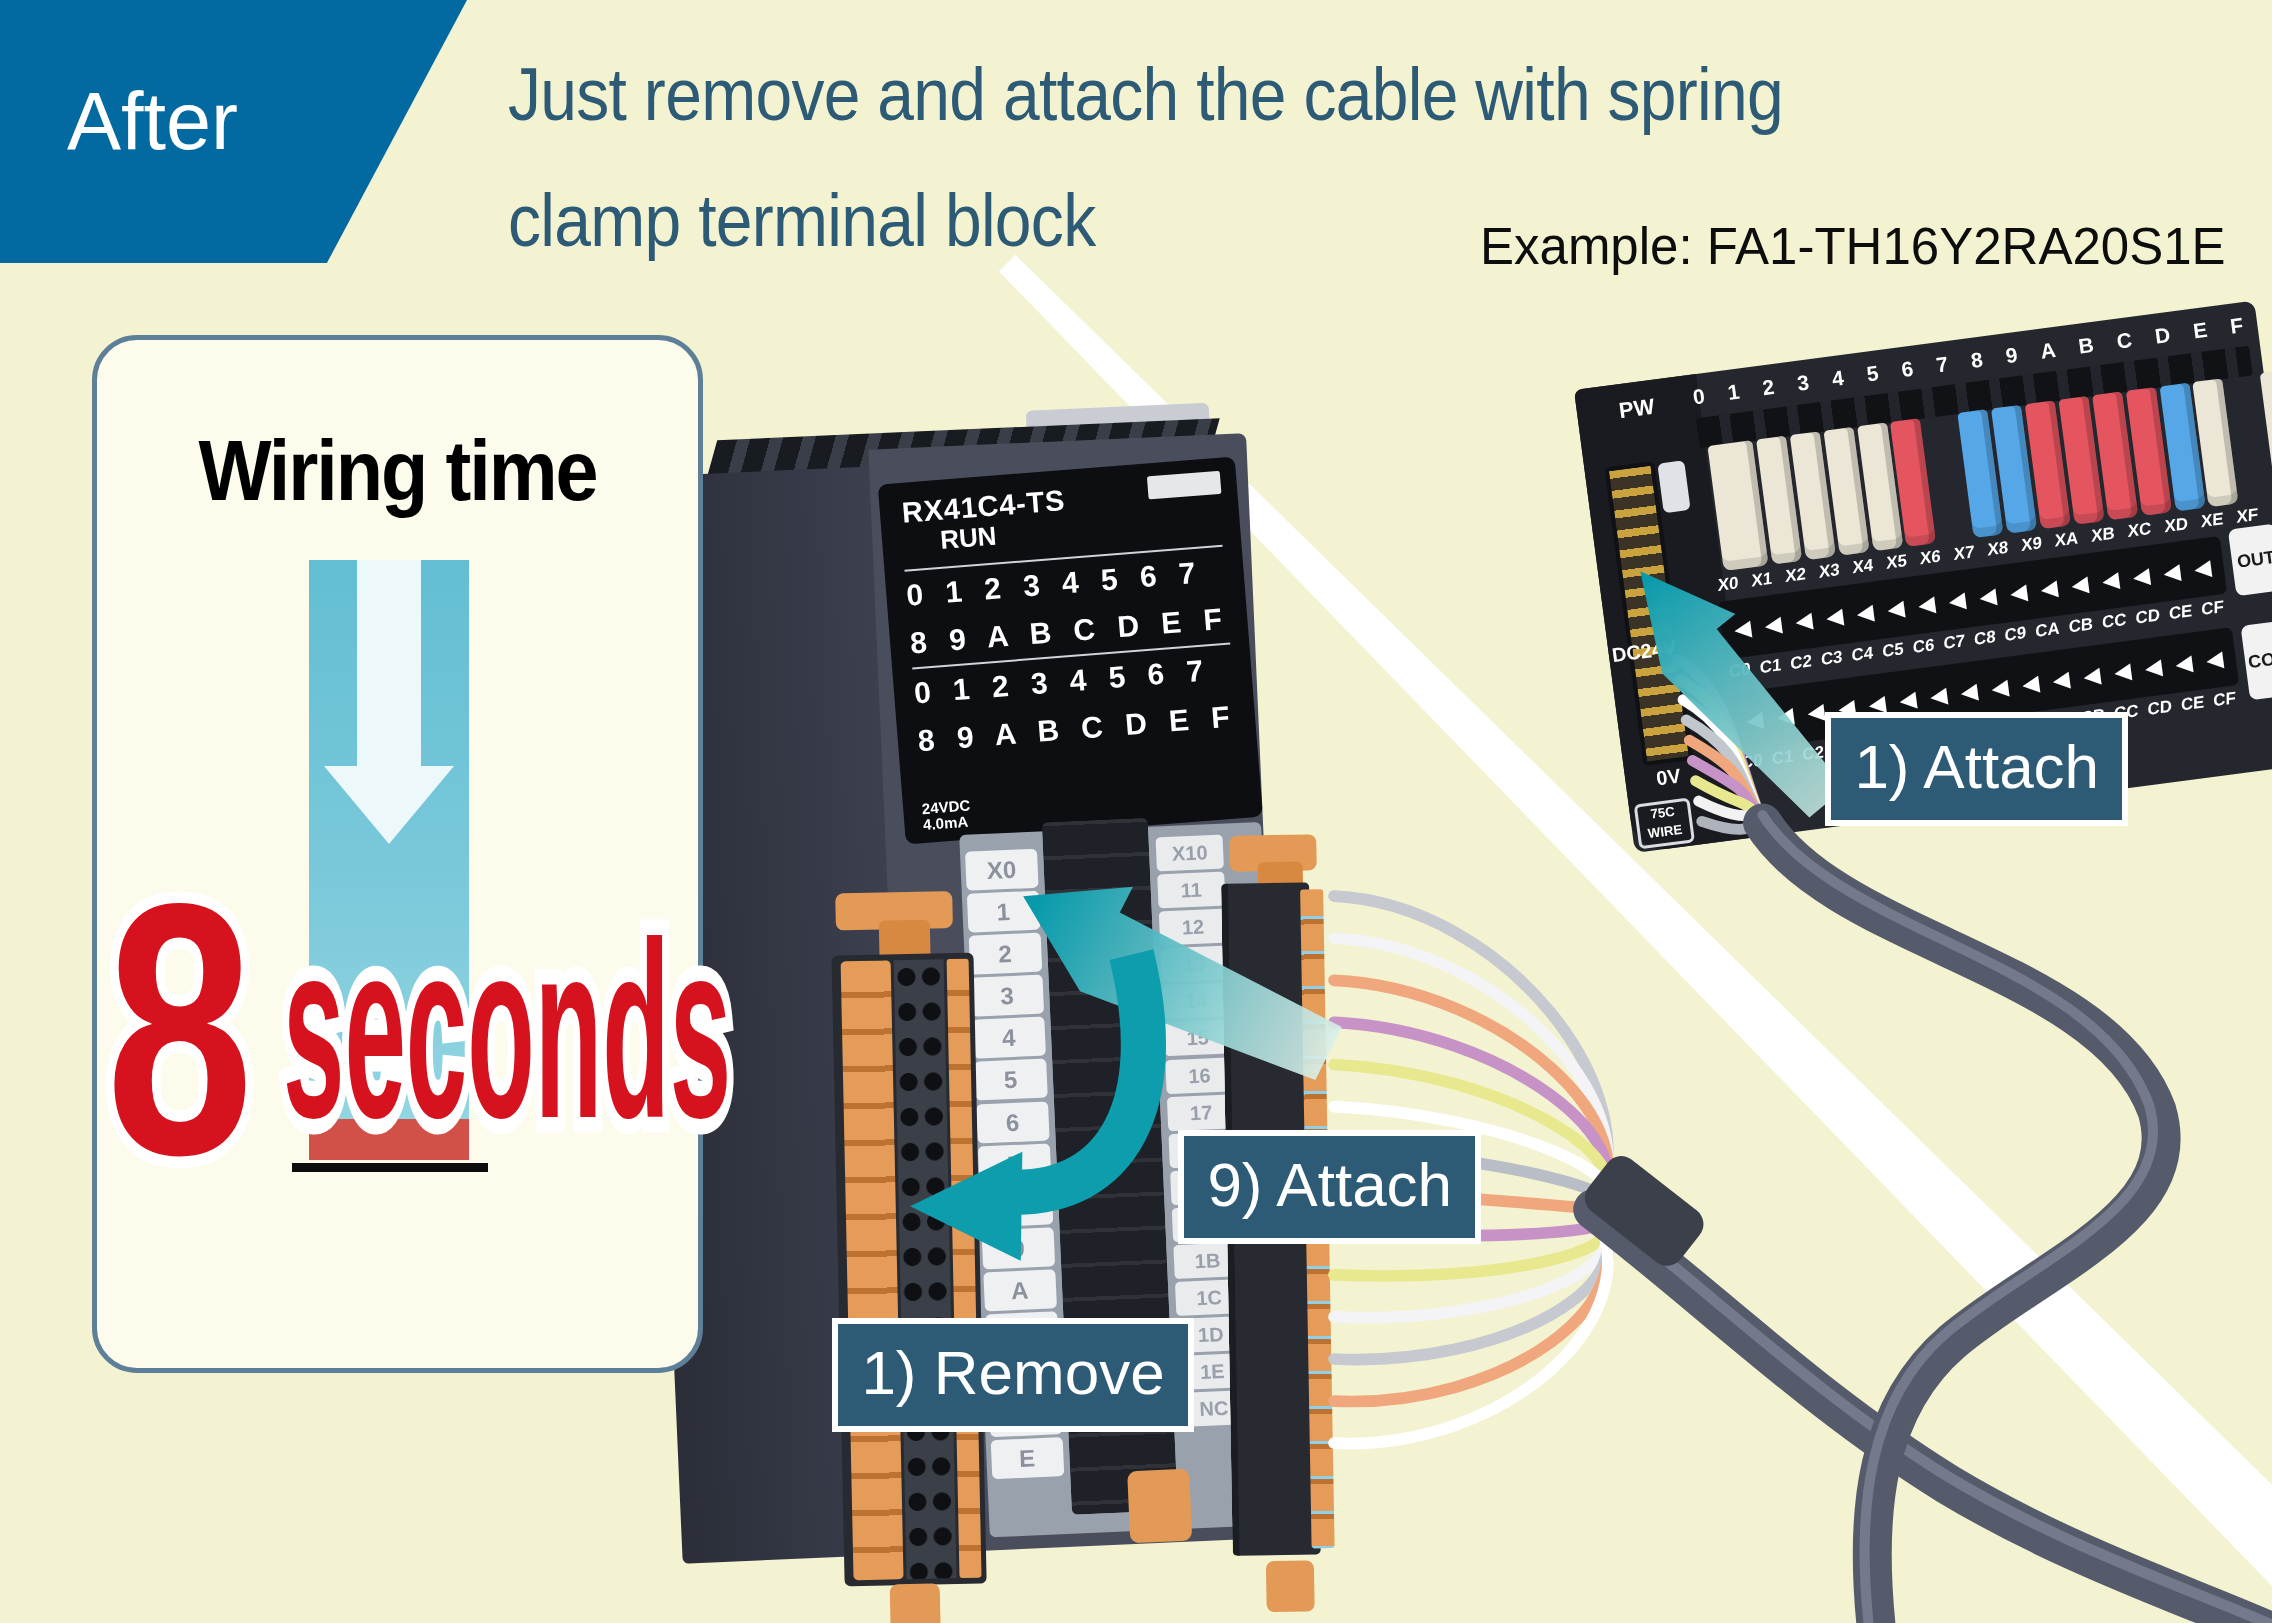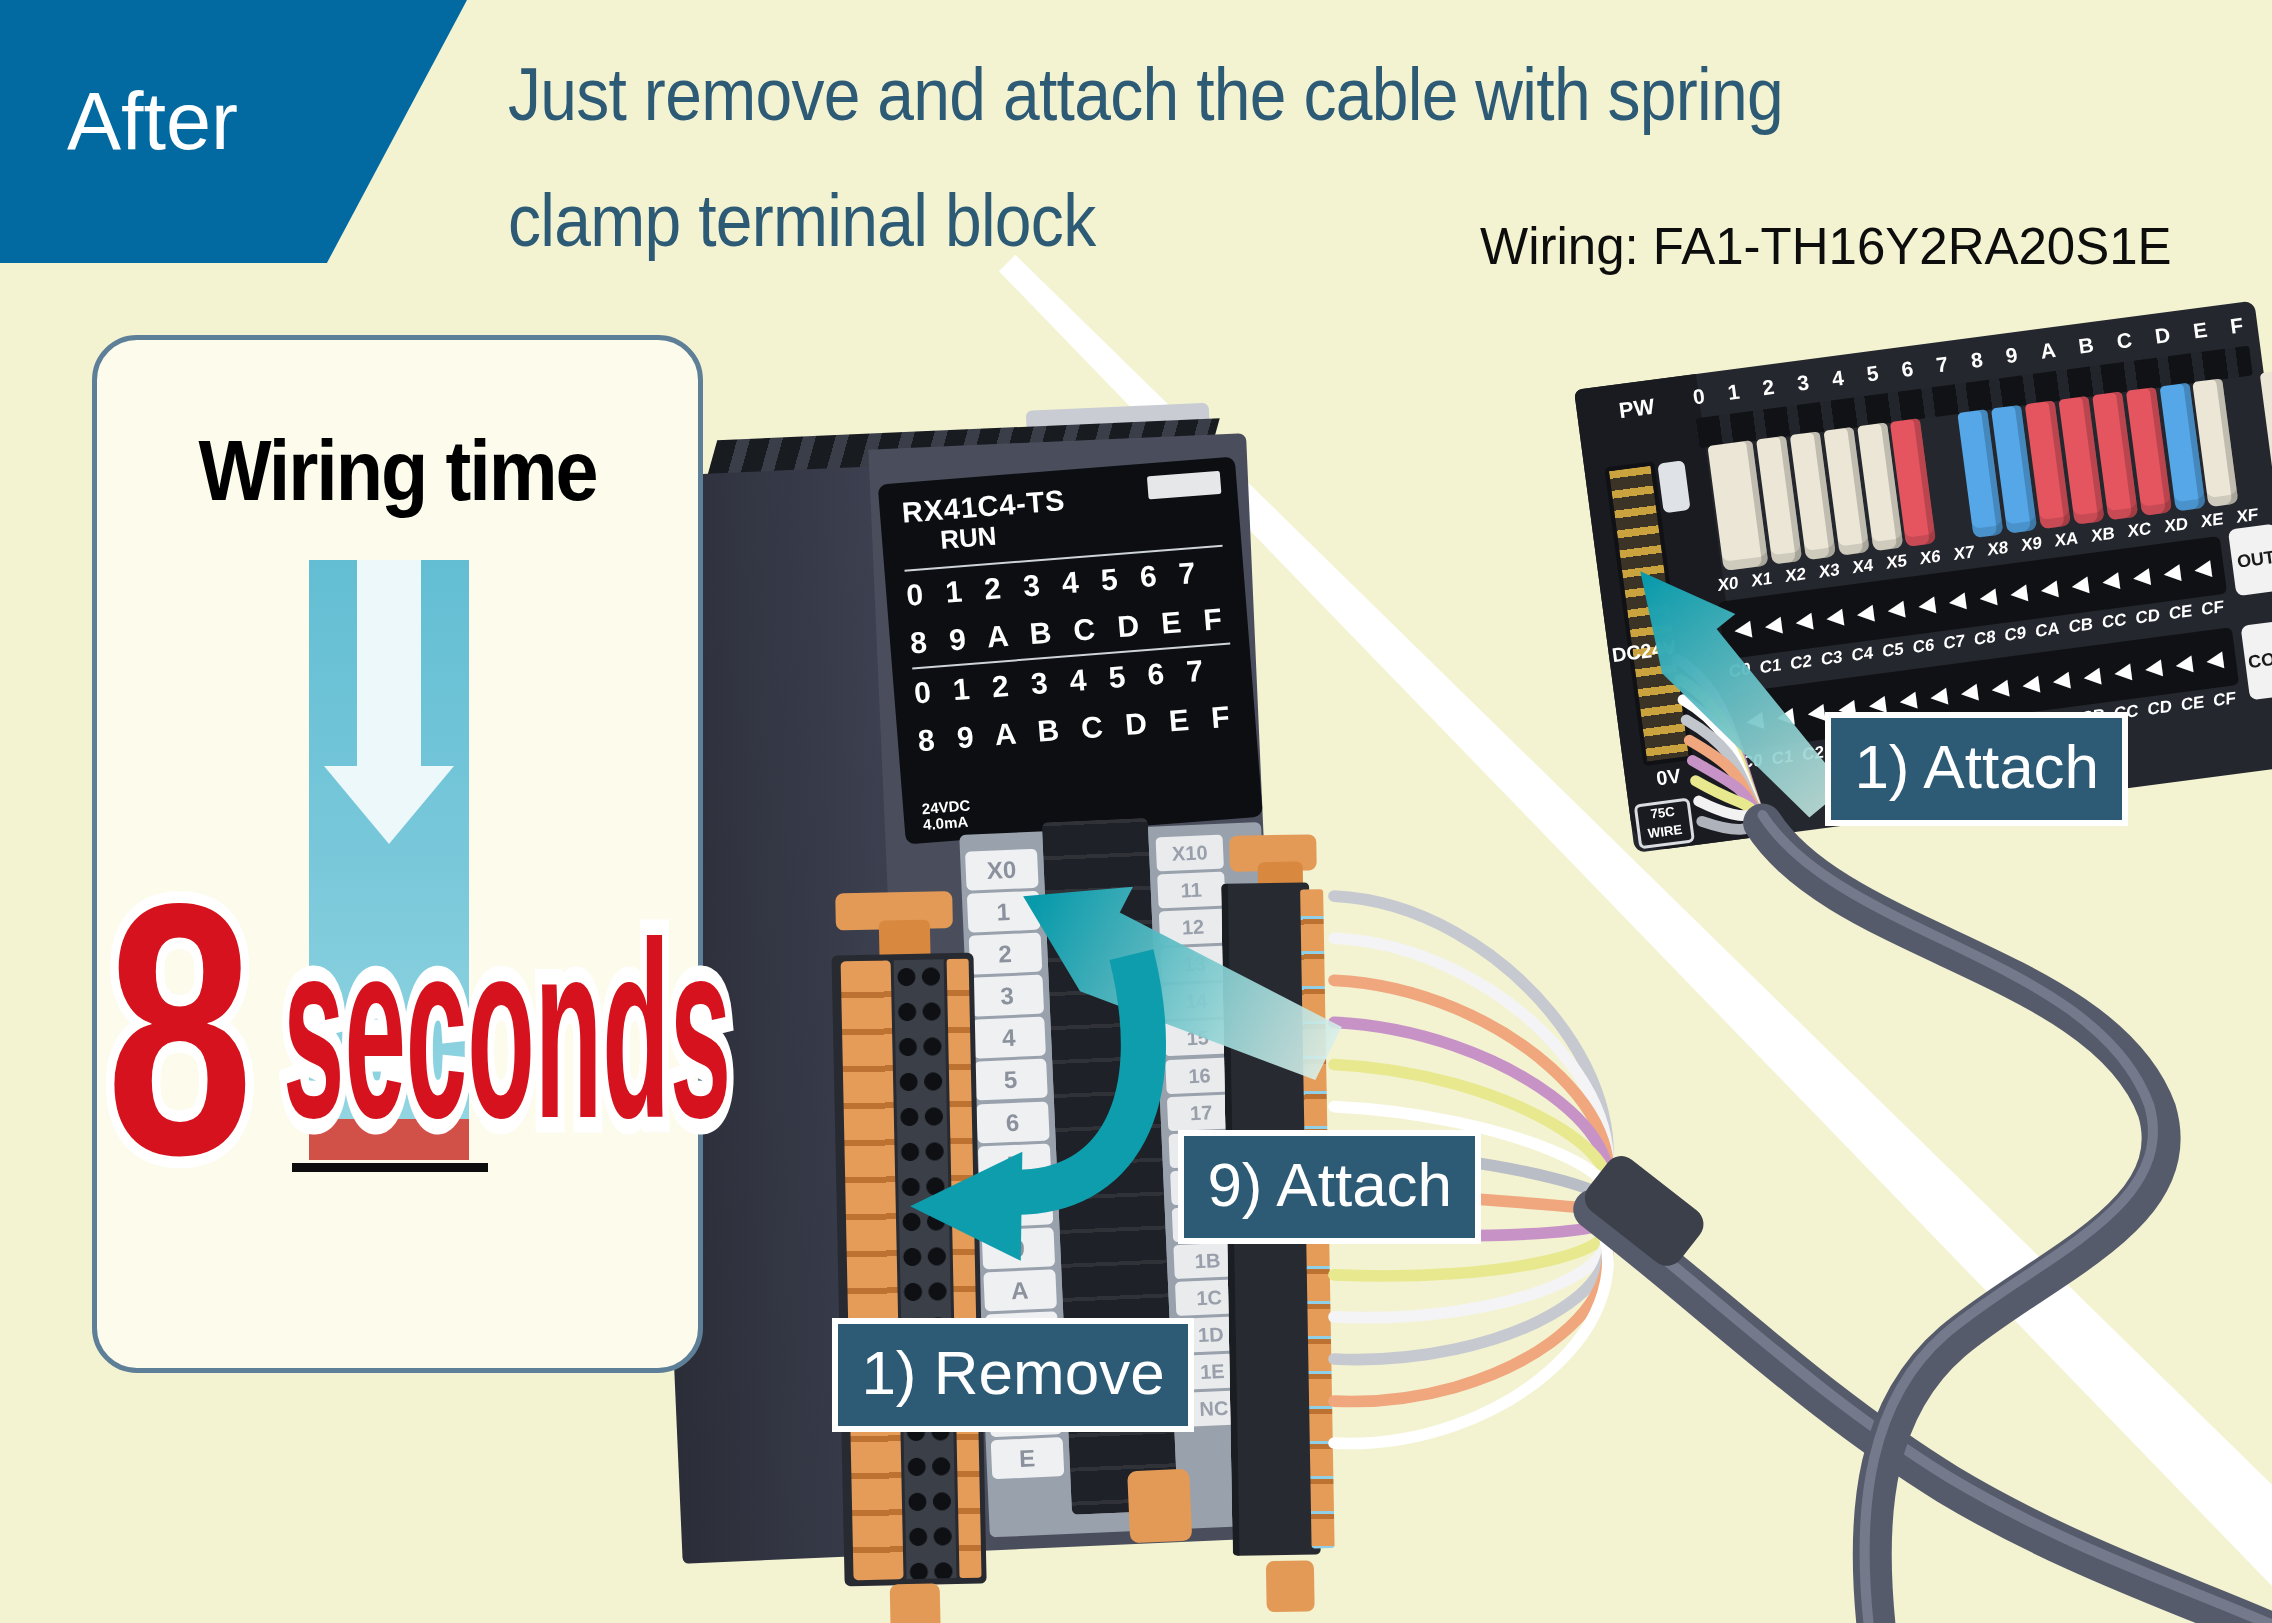--- a/index.html
+++ b/index.html
@@ -432,20 +432,20 @@
     <polygon points="2368,1011 2203,807 2227,788 2105,733 2133,864 2322,1049" fill="url(#gradC)"></polygon>
   </svg>
 
   <div class="after-banner">
     <div class="txt">After</div>
   </div>
   <div class="main-title">
     <div>Just remove and attach the cable with spring</div>
     <div>clamp terminal block</div>
   </div>
-  <div class="example-label">Wiring: FA1-TH16Y2RA20S1E</div>
+  <div class="example-label">Example: FA1-TH16Y2RA20S1E</div>
 
   <div class="step step1">1) Remove</div>
   <div class="step step2">9) Attach</div>
   <div class="step step3">1) Attach</div>
 
 </div>
 
 
 </body></html>

